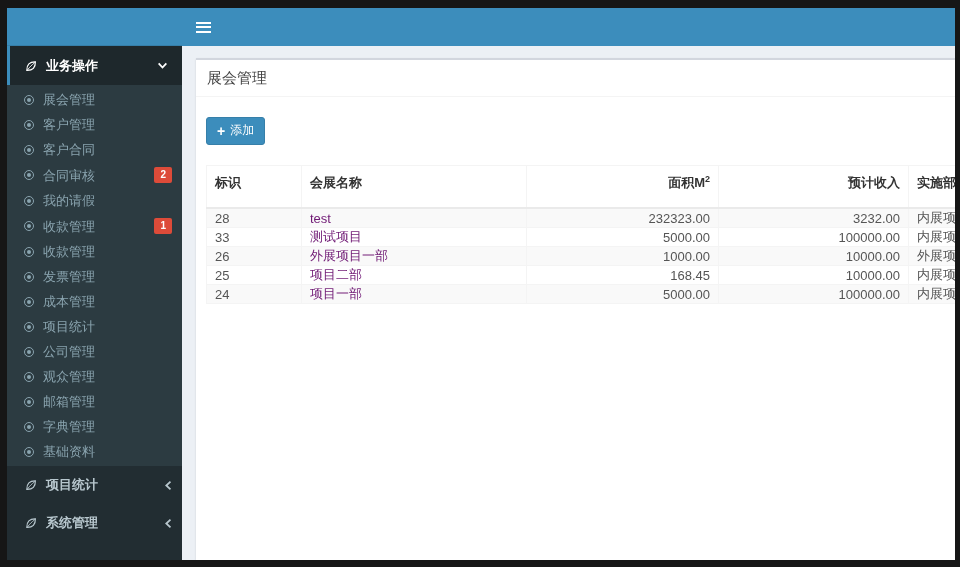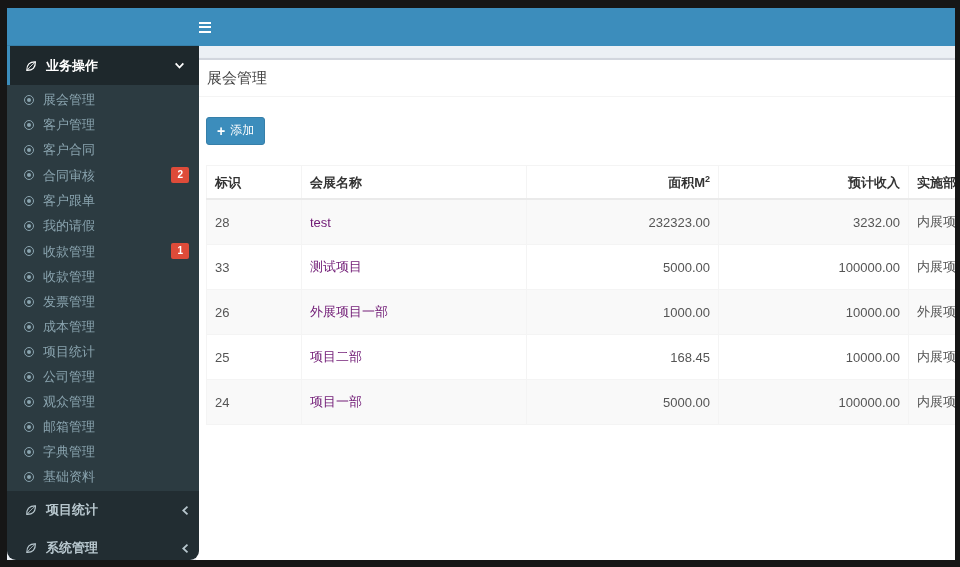--- a/index.html
+++ b/index.html
@@ -1,21 +1,21 @@
 <!DOCTYPE html>
 <html><head>
 <meta charset="utf-8">
 <style>
   * { margin:0; padding:0; box-sizing:border-box; }
   html,body { width:960px; height:567px; background:#161616; font-family:"Liberation Sans", sans-serif; overflow:hidden; }
 
   .app { position:absolute; left:7px; top:8px; width:948px; height:552px; background:#ecf0f5; overflow:hidden; }
 
   
-  .sidebar { position:absolute; left:0; top:0; bottom:0; width:192px; background:#222d32; z-index:2;border-radius:9px; }
+  .sidebar { position:absolute; left:0; top:0; bottom:0; width:175px; background:#222d32; z-index:2; }
   .logo { height:38px; background:#3c8dbc; border-bottom:1px solid #367fa9; }
   .tree-header { display:flex; align-items:center; gap:8px; height:39px; padding:0 14px;
                  color:#fff; background:#1e282c; font-size:13px; font-weight:700; cursor:pointer;
                  border-left:3px solid #3c8dbc; }
   .section-header { display:flex; align-items:center; gap:8px; height:38px; padding:0 8px 0 17px;
                     color:#b8c7ce; background:transparent; font-size:13px; font-weight:700; cursor:pointer; }
   .chev { margin-left:auto; display:flex; align-items:center; }
   .submenu { list-style:none; background:#2c3b41; padding:2px 0; }
   .submenu li { display:flex; align-items:center; gap:9px; padding:5px 10px 5px 17px;
                 color:#8aa4af; font-size:13px; line-height:15px; cursor:pointer; }
@@ -39,22 +39,22 @@
   .panel-title { font-size:15px; color:#444; font-weight:400; }
   .panel-body { padding:20px 12px 12px 10px; }
 
   .btn-add { display:inline-flex; align-items:center; gap:5px; background:#3c8dbc; border:1px solid #367fa9;
              color:#fff; font-size:12px; padding:4px 10px 5px; border-radius:3px; cursor:pointer;
              font-family:"Liberation Sans", sans-serif; }
   .plus { font-weight:700; font-size:14px; line-height:12px; }
 
   table.grid { margin-top:20px; border-collapse:collapse; table-layout:fixed; width:902px; font-size:13px; }
   .grid th, .grid td { border:1px solid #f4f4f4; padding:8px 8px; text-align:left; overflow:hidden; white-space:nowrap; }
-  .grid th { color:#333; font-weight:700; border-bottom:2px solid #eaeaea; padding:8px 8px 6px; }
-  .grid td { color:#555; padding:13px 8px; }
+  .grid th { color:#333; font-weight:700; border-bottom:2px solid #eaeaea; padding:8px 8px 15px; }
+  .grid td { color:#555; padding:0 8px; }
   .grid tbody tr:nth-child(odd) { background:#f9f9f9; }
   .grid .num { text-align:right; }
   .grid a { color:#701a75; text-decoration:none; cursor:pointer; }
   .grid sup { font-size:9px; }
   .col-id { width:95px; } .col-name { width:225px; } .col-area { width:192px; }
   .col-income { width:190px; } .col-dept { width:200px; }
 </style>
 </head>
 <body>
 
@@ -89,24 +89,20 @@
         <span class="o-icon"></span>
         <span>客户合同</span>
       </li>
       <li>
         <span class="o-icon"></span>
         <span>合同审核</span>
         <span class="badge">2</span>
       </li>
       <li>
         <span class="o-icon"></span>
-        <span>客户跟单</span>
-      </li>
-      <li>
-        <span class="o-icon"></span>
         <span>我的请假</span>
       </li>
       <li>
         <span class="o-icon"></span>
         <span>收款管理</span>
         <span class="badge">1</span>
       </li>
       <li>
         <span class="o-icon"></span>
         <span>收款管理</span>

